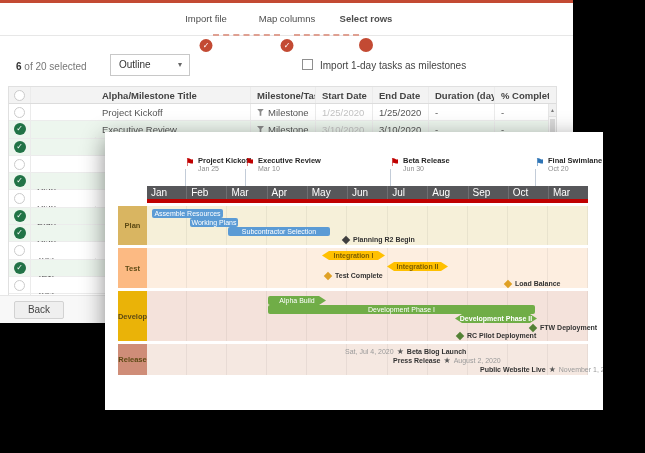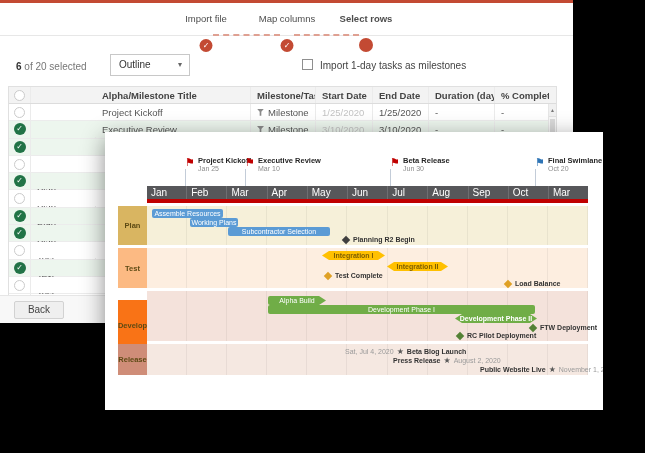--- a/index.html
+++ b/index.html
@@ -347,21 +347,21 @@
         </div>
         <div class="lane-label" style="top: 116px; height: 40px; background: rgb(252, 186, 131);">Test</div>
         <div class="lane-area" style="top: 116px; height: 40px; background-color: rgb(253, 238, 224);">
           <div class="bar hex" style="left: 175px; top: 3px; width: 63px; background: rgb(255, 192, 0); color: rgb(127, 95, 0);">Integration I</div>
           <div class="bar hex" style="left: 240px; top: 14px; width: 61px; background: rgb(255, 192, 0); color: rgb(127, 95, 0);">Integration II</div>
           <span class="diamond" style="left: 178px; top: 25px; background: rgb(223, 161, 38);"></span>
           <span class="ms-label" style="left: 188px; top: 24px;">Test Complete</span>
           <span class="diamond" style="left: 358px; top: 33px; background: rgb(223, 161, 38);"></span>
           <span class="ms-label" style="left: 368px; top: 32px;">Load Balance</span>
         </div>
-        <div class="lane-label" style="top: 159px; height: 50px; background: #f97316; margin-top: 9px;">Develop</div>
+        <div class="lane-label" style="top: 159px; height: 50px; background: #eab308;">Develop</div>
         <div class="lane-area" style="top: 159px; height: 50px; background-color: rgb(244, 226, 219);">
           <div class="bar point-right" style="left: 121px; top: 5px; width: 58px; background: rgb(112, 173, 71); color: rgb(255, 255, 255);">Alpha Build</div>
           <div class="bar" style="left: 121px; top: 14px; width: 267px; background: rgb(112, 173, 71); color: rgb(255, 255, 255);">Development Phase I</div>
           <div class="bar hex" style="left: 308px; top: 23px; width: 82px; background: rgb(112, 173, 71); color: rgb(255, 255, 255);">Development Phase II</div>
           <span class="diamond" style="left: 383px; top: 34px; background: rgb(83, 129, 53);"></span>
           <span class="ms-label" style="left: 393px; top: 33px;">FTW Deployment</span>
           <span class="diamond" style="left: 310px; top: 42px; background: rgb(83, 129, 53);"></span>
           <span class="ms-label" style="left: 320px; top: 41px;">RC Pilot Deployment</span>
         </div>
         <div class="lane-label" style="top: 212px; height: 31px; background: rgb(207, 141, 120);">Release</div>

